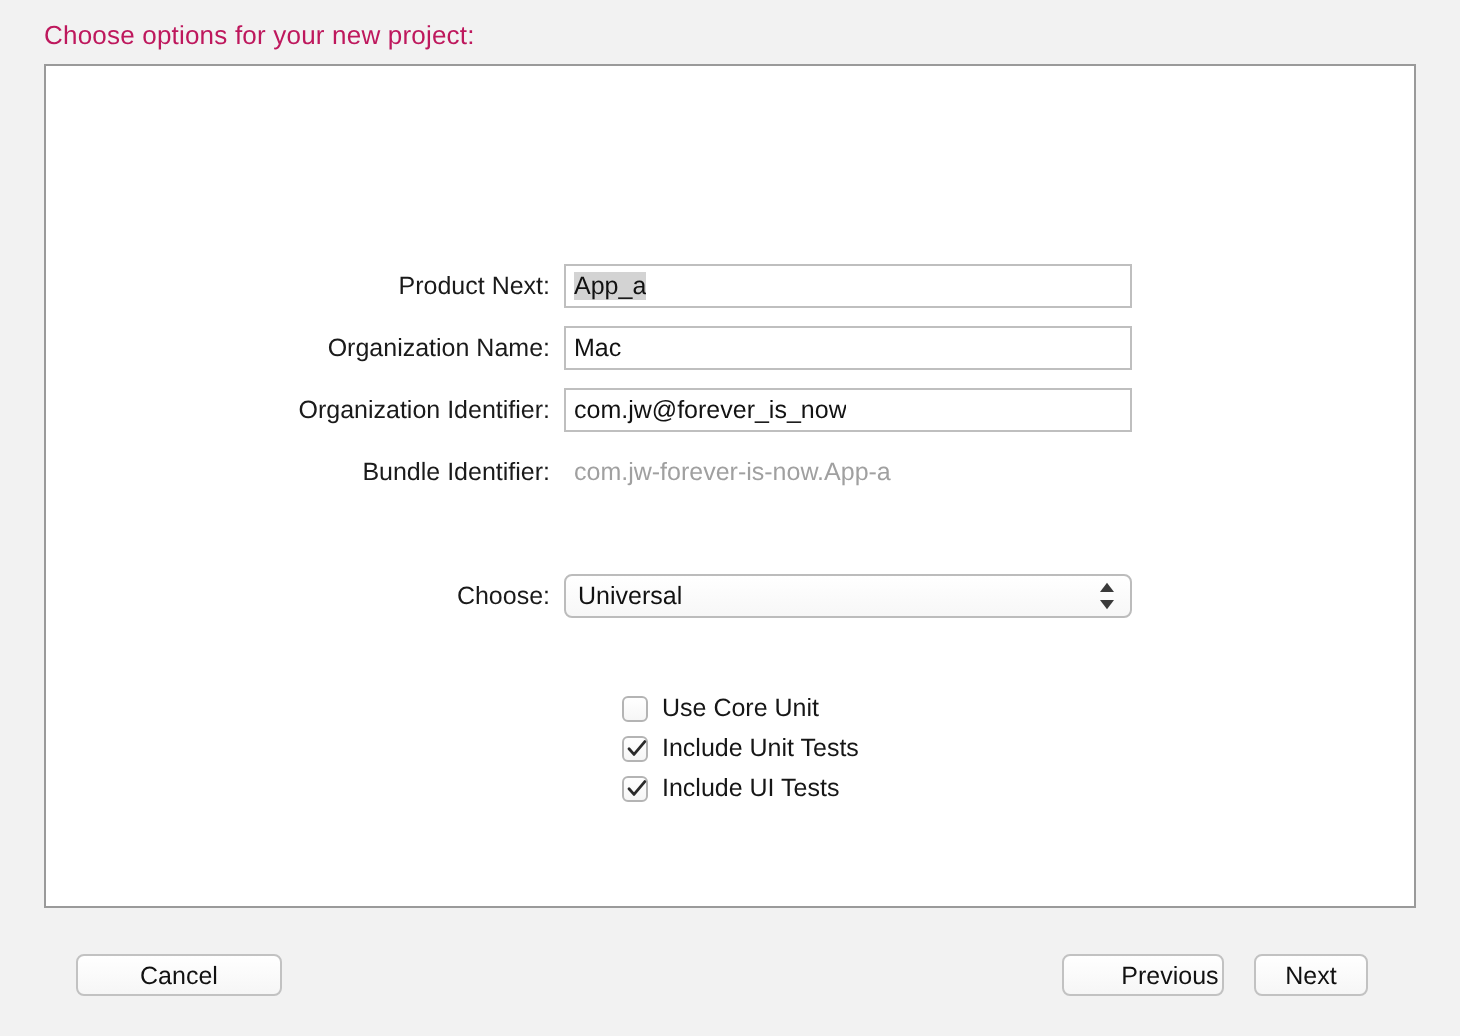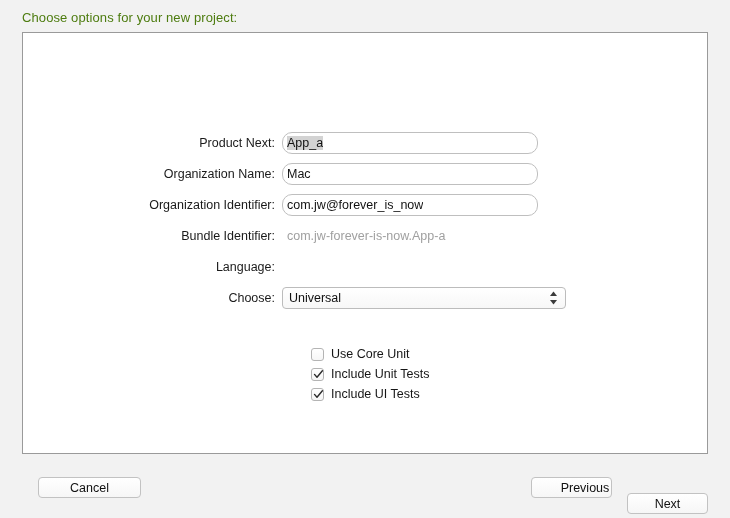--- a/index.html
+++ b/index.html
@@ -17,21 +17,21 @@
     overflow: hidden;
     position: relative;
   }
 
   
   .prompt {
     position: absolute;
     left: 22px;
     top: 10px;
     font-size: 13px;
-    color: #4d7c0f;
+    color: #be185d;
     letter-spacing: 0.1px;
     white-space: nowrap;
   }
 
   
   .panel {
     position: absolute;
     left: 22px;
     top: 32px;
     width: 686px;
@@ -61,31 +61,31 @@
     color: #1a1a1a;
     white-space: nowrap;
     box-sizing: border-box;
   }
   .row .field {
     flex: 0 0 auto;
   }
 
   
   .textfield {
-    width: 256px;
+    width: 284px;
     height: 22px;
     border: 1px solid #bfbfbf;
     background: #ffffff;
     box-sizing: border-box;
     display: flex;
     align-items: center;
     padding: 0 4px;
     font-size: 12.5px;
     color: #121212;
-    border-radius: 10px;
+    border-radius: 0;
   }
   .textfield .val {
     white-space: nowrap;
     overflow: hidden;
   }
   .textfield .val.selected {
     background: #d3d3d3;
     color: #121212;
   }
 
@@ -179,21 +179,21 @@
     box-sizing: border-box;
     display: flex;
     align-items: center;
     justify-content: center;
     font-size: 12.5px;
     color: #111111;
     white-space: nowrap;
   }
   #btn-cancel   { left: 22px;  top: 477px; width: 103px; margin-left: 16px; }
   #btn-previous { left: 531px; top: 477px; width: 81px; padding-left: 27px; }
-  #btn-next     { left: 627px; top: 477px; width: 81px; margin-top: 16px; }
+  #btn-next     { left: 627px; top: 477px; width: 57px; }
 </style>
 </head>
 <body>
 
 <div class="prompt">Choose options for your new project:</div>
 
 <div class="panel">
 
   <div class="form">
 
@@ -225,21 +225,20 @@
     </div>
 
     <div class="row">
       <div class="label">Bundle Identifier:</div>
       <div class="field">
         <div class="statictext">com.jw-forever-is-now.App-a</div>
       </div>
     </div>
 
     <div class="row">
-      <div class="label">Language:</div>
     </div>
 
     <div class="row">
       <div class="label">Choose:</div>
       <div class="field">
         <div class="popup">
           <span>Universal</span>
           <span class="stepper">
             <svg width="9" height="6" viewBox="0 0 9 6">
                 <path d="M4.5 0.4 L8 5 L1 5 Z" fill="#3a3a3a"></path>

